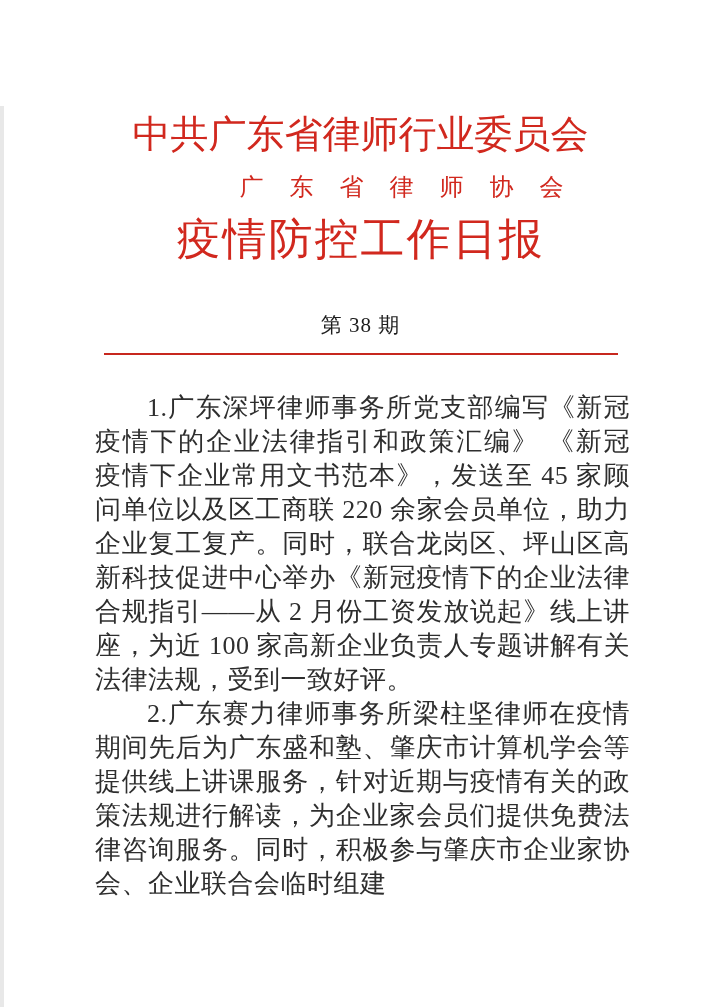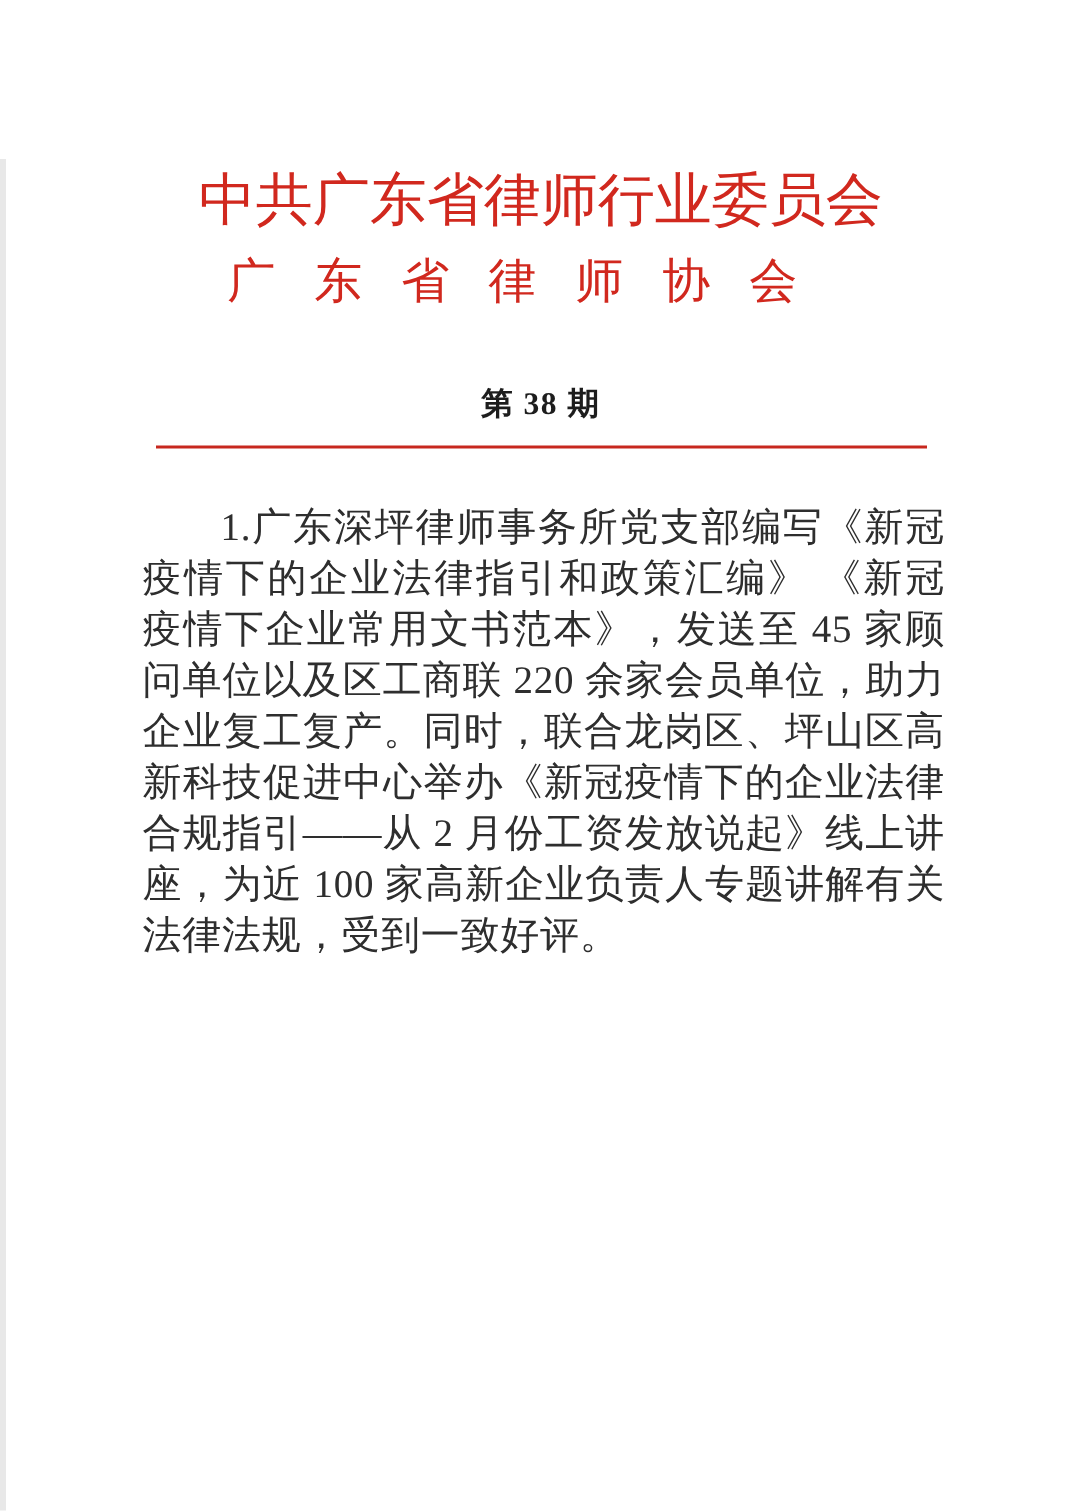--- a/index.html
+++ b/index.html
@@ -30,42 +30,41 @@
     font-weight: normal;
   }
   .title-line1 {
     font-size: 38px;
     line-height: 56px;
     letter-spacing: 0px;
     text-align: center;
     white-space: nowrap;
   }
   .title-line2 {
-    font-size: 32px;
+    font-size: 24px;
     line-height: 50px;
     letter-spacing: 26px;
     padding-left: 20px;
-    text-align: left;
+    text-align: right;
     white-space: nowrap;
   }
   .title-line3 {
     font-size: 44px;
     line-height: 56px;
     letter-spacing: 2px;
     text-align: center;
     white-space: nowrap;
   }
   .issue-number {
     margin-top: 44px;
     text-align: center;
     font-size: 21px;
     line-height: 26px;
     color: #1d1d1d;
     letter-spacing: 1px;
-    font-weight: bold;
   }
   .issue-date {
     margin-top: 15px;
     text-align: center;
     font-size: 21px;
     line-height: 26px;
     color: #1d1d1d;
     letter-spacing: 1px;
   }
   .red-rule {
@@ -100,24 +99,26 @@
 </head>
 <body>
 
 <div class="page">
 
   <div class="page-edge-left"></div>
 
   <div class="title-block">
     <div class="title-line1">中共广东省律师行业委员会</div>
     <div class="title-line2">广东省律师协会</div>
+    <div class="title-line3">疫情防控工作日报</div>
   </div>
 
   <div class="issue-number">第 38 期</div>
 
 
   <div class="red-rule"></div>
 
   <div class="content">
     <p class="body-para">1.广东深坪律师事务所党支部编写《新冠疫情下的企业法律指引和政策汇编》 《新冠疫情下企业常用文书范本》，发送至 45 家顾问单位以及区工商联 220 余家会员单位，助力企业复工复产。同时，联合龙岗区、坪山区高新科技促进中心举办《新冠疫情下的企业法律合规指引——从 2 月份工资发放说起》线上讲座，为近 100 家高新企业负责人专题讲解有关法律法规，受到一致好评。</p>
+    <p class="body-para">2.广东赛力律师事务所梁柱坚律师在疫情期间先后为广东盛和塾、肇庆市计算机学会等提供线上讲课服务，针对近期与疫情有关的政策法规进行解读，为企业家会员们提供免费法律咨询服务。同时，积极参与肇庆市企业家协会、企业联合会临时组建</p>
   </div>
 
 </div>
 
 </body></html>

